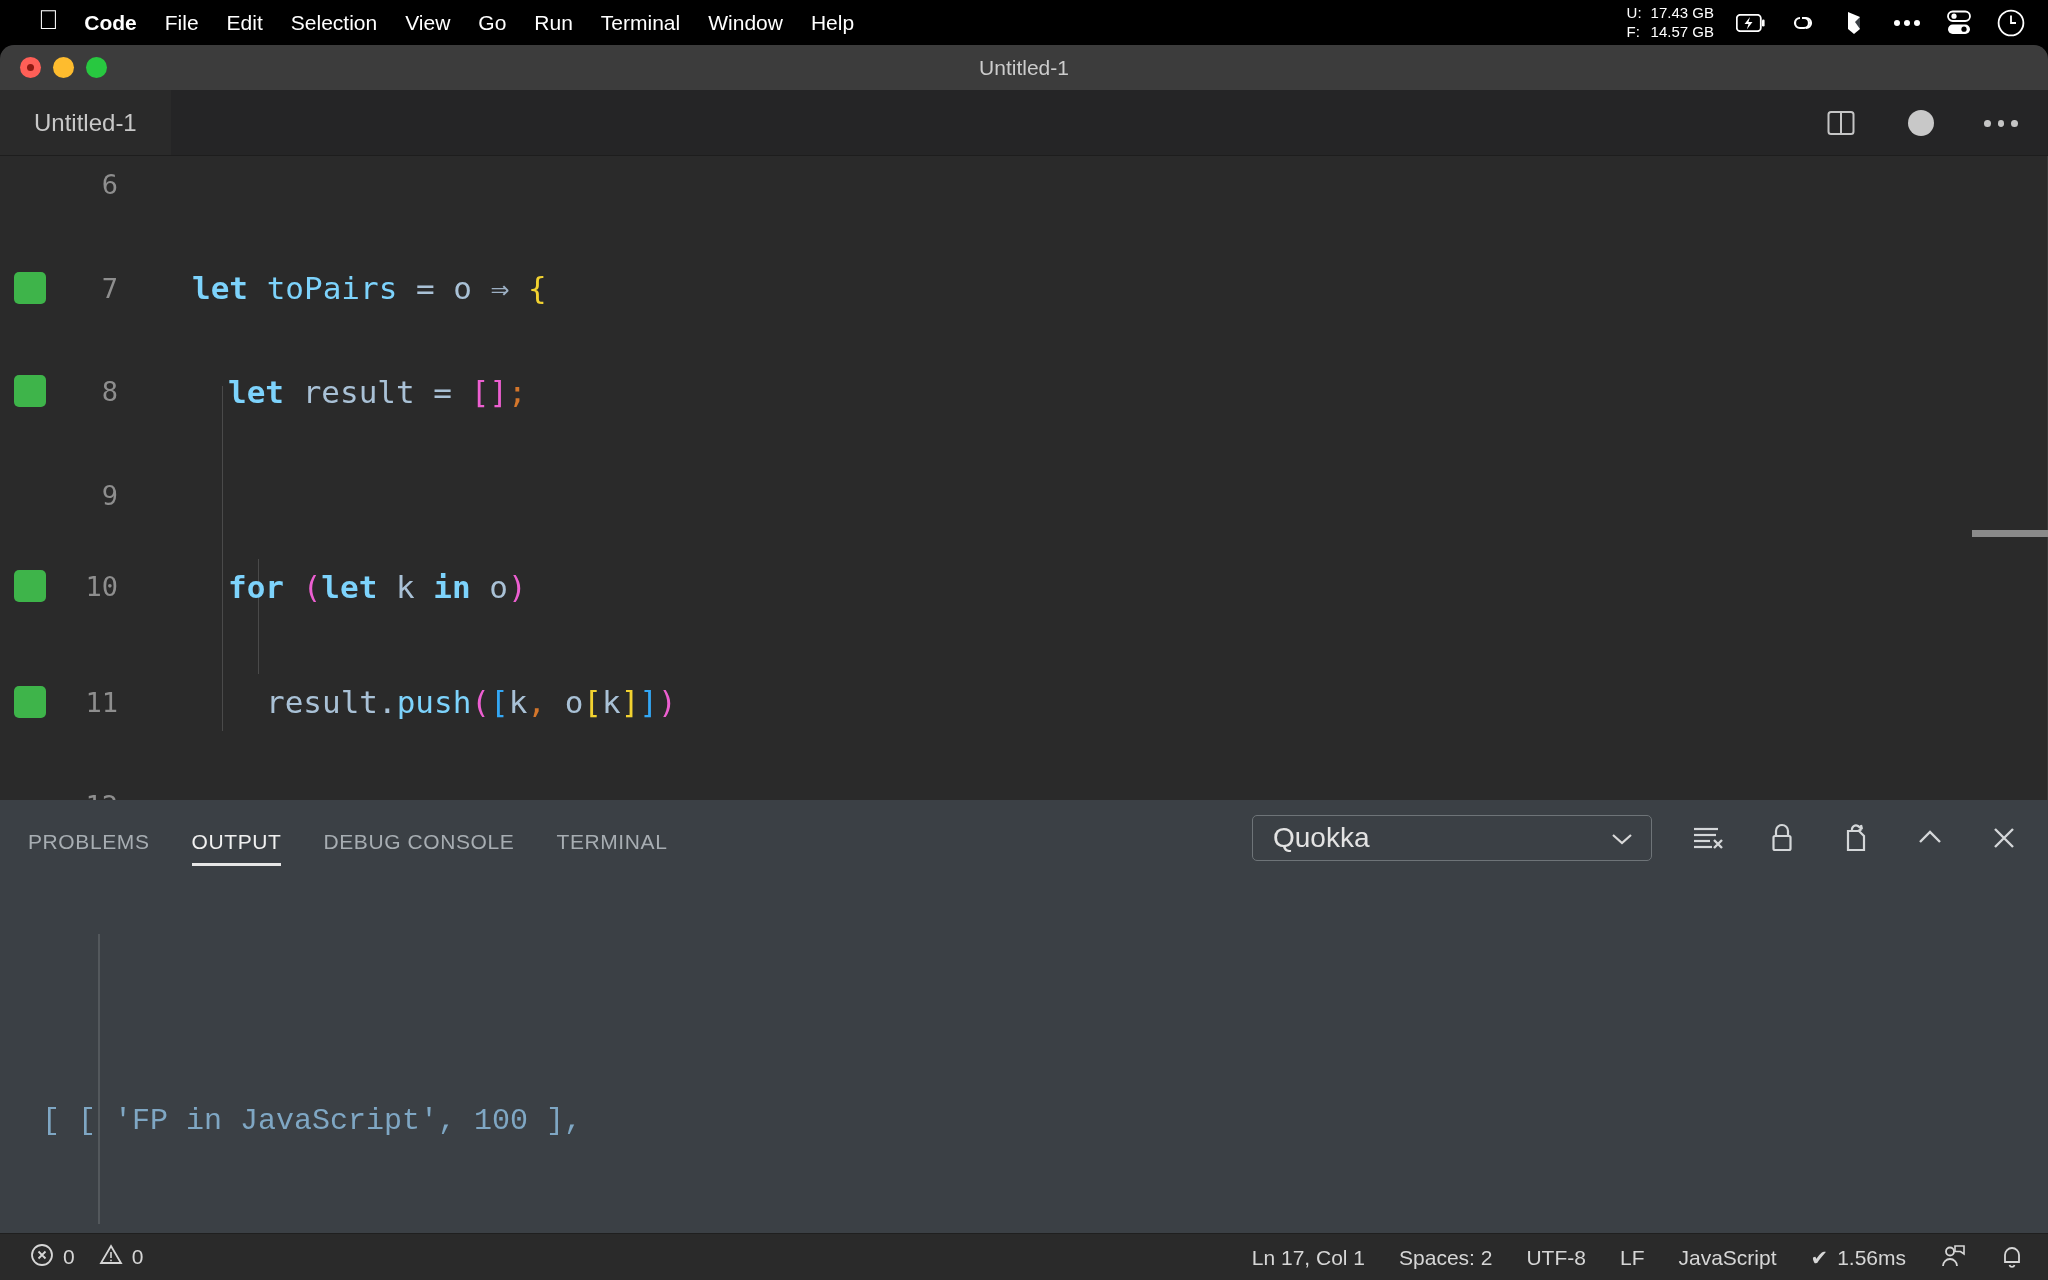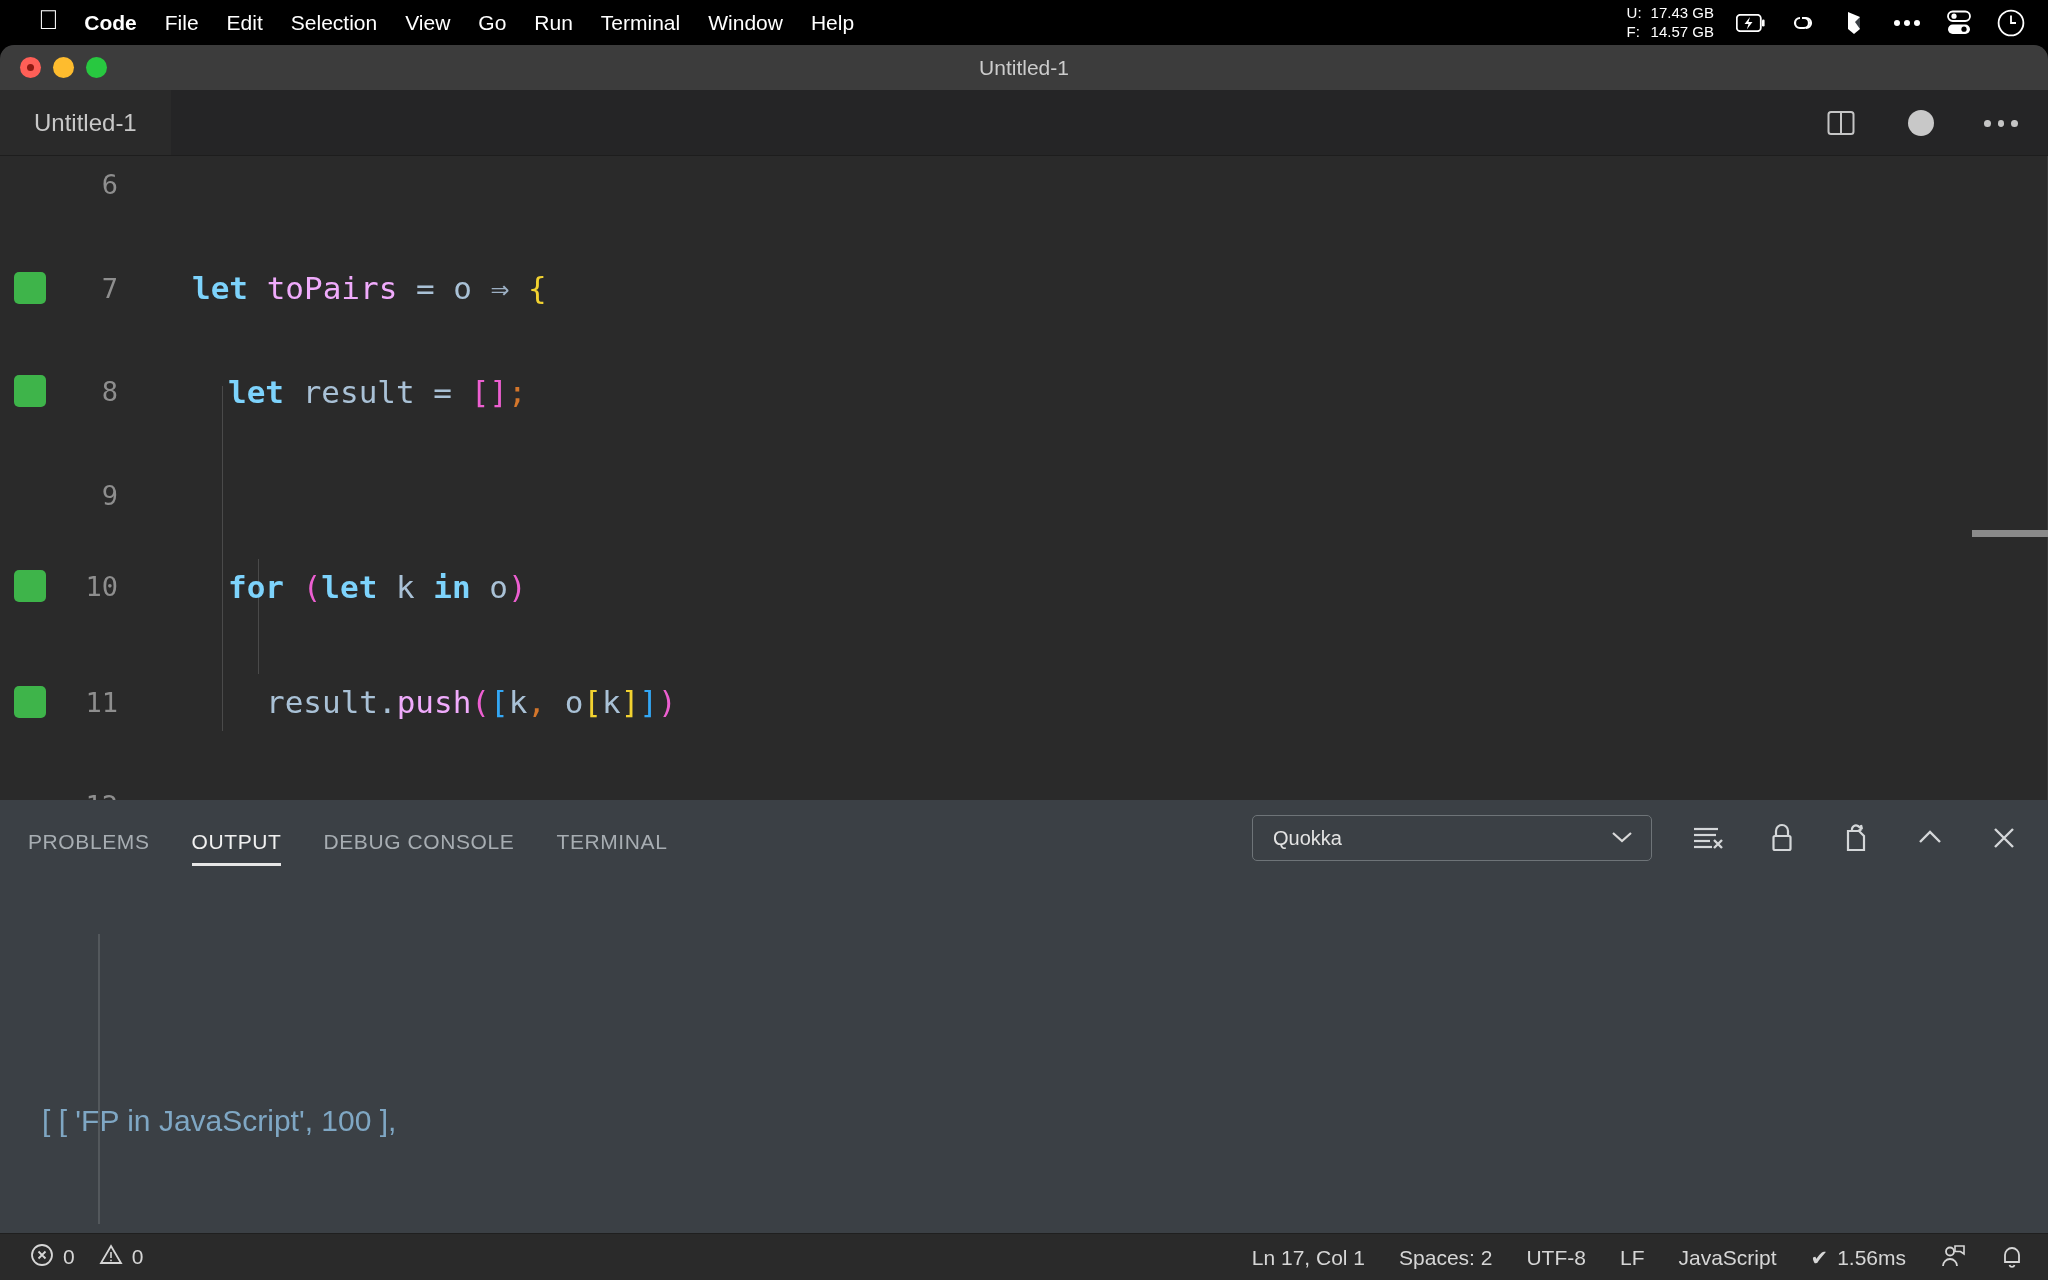--- a/index.html
+++ b/index.html
@@ -68,21 +68,21 @@
   .cov { position:absolute; left:14px; top:12px; width:32px; height:32px; border-radius:5px; background:#3EB44A; }
   .lnum {
     position:absolute; left:60px; width:58px; text-align:right;
     font-size:27px; color:#8E8E8E; font-family:"DejaVu Sans Mono", monospace;
   }
   .ctext { position:absolute; left:192px; font-size:31px; letter-spacing:0px; }
   .guide { position:absolute; width:1px; background:#4A4A4A; }
 
   
   .t-kw   { color:#7dd3fc; font-weight:bold; }
-  .t-fn   { color:#f0abfc; }
+  .t-fn   { color:#7dd3fc; }
   .t-var  { color:#A9C1D6; }
   .t-op   { color:#A9C1D6; }
   .t-arrow{ color:#9DB0C4; }
   .t-b1   { color:#F2D230; }
   .t-b2   { color:#ED5FD1; }
   .t-b3   { color:#33A7F5; }
   .t-b4   { color:#F2D230; }
   .t-punc { color:#D4762B; }
 
   .v-scroll { position:absolute; right:0; top:0; width:1px; height:644px; background:#3A3A3A; }
@@ -95,28 +95,28 @@
   .ptab {
     font-size:21px; letter-spacing:0.6px; color:#A7ADB2; padding-bottom:22px;
     position:relative; display:flex; align-items:flex-end; height:100%;
   }
   .ptab.active { color:#F0F0F0; }
   .ptab.active::after { content:""; position:absolute; bottom:10px; left:0; right:0; height:3px; background:#E7E7E7; }
   .panel-actions { position:absolute; right:26px; top:0; height:76px; display:flex; align-items:center; gap:38px; }
   .select-box {
     width:400px; height:46px; border:1px solid #6E7478; border-radius:5px;
     display:flex; align-items:center; justify-content:space-between; padding:0 16px 0 20px;
-    font-size:20px; color:#E3E3E3; font-family:"Liberation Sans", sans-serif;
+    font-size:28px; color:#E3E3E3; font-family:"Liberation Sans", sans-serif;
   }
   .pic { color:#D4D7D9; display:flex; align-items:center; justify-content:center; width:36px; height:36px; }
 
   .panel-body {
     position:absolute; left:0; right:0; top:76px; bottom:0;
     background:#3B4045; padding-top:42px;
-    font-family:Liberation Sans, sans-serif; font-size:30px; line-height:58px;
+    font-family:Liberation Mono, monospace; font-size:30px; line-height:58px;
     white-space:pre; overflow:hidden;
   }
   .panel-body .row { padding-left:42px; position:relative; }
   .o-arr  { color:#7FA7C4; }
   .panel-guide { position:absolute; left:98px; top:58px; width:2px; height:290px; background:#53585C; }
 
   
   .status {
     position:absolute; left:0; bottom:0; width:2048px; height:47px; background:#2A2A2A;
     display:flex; align-items:center; color:#D6D6D6;

